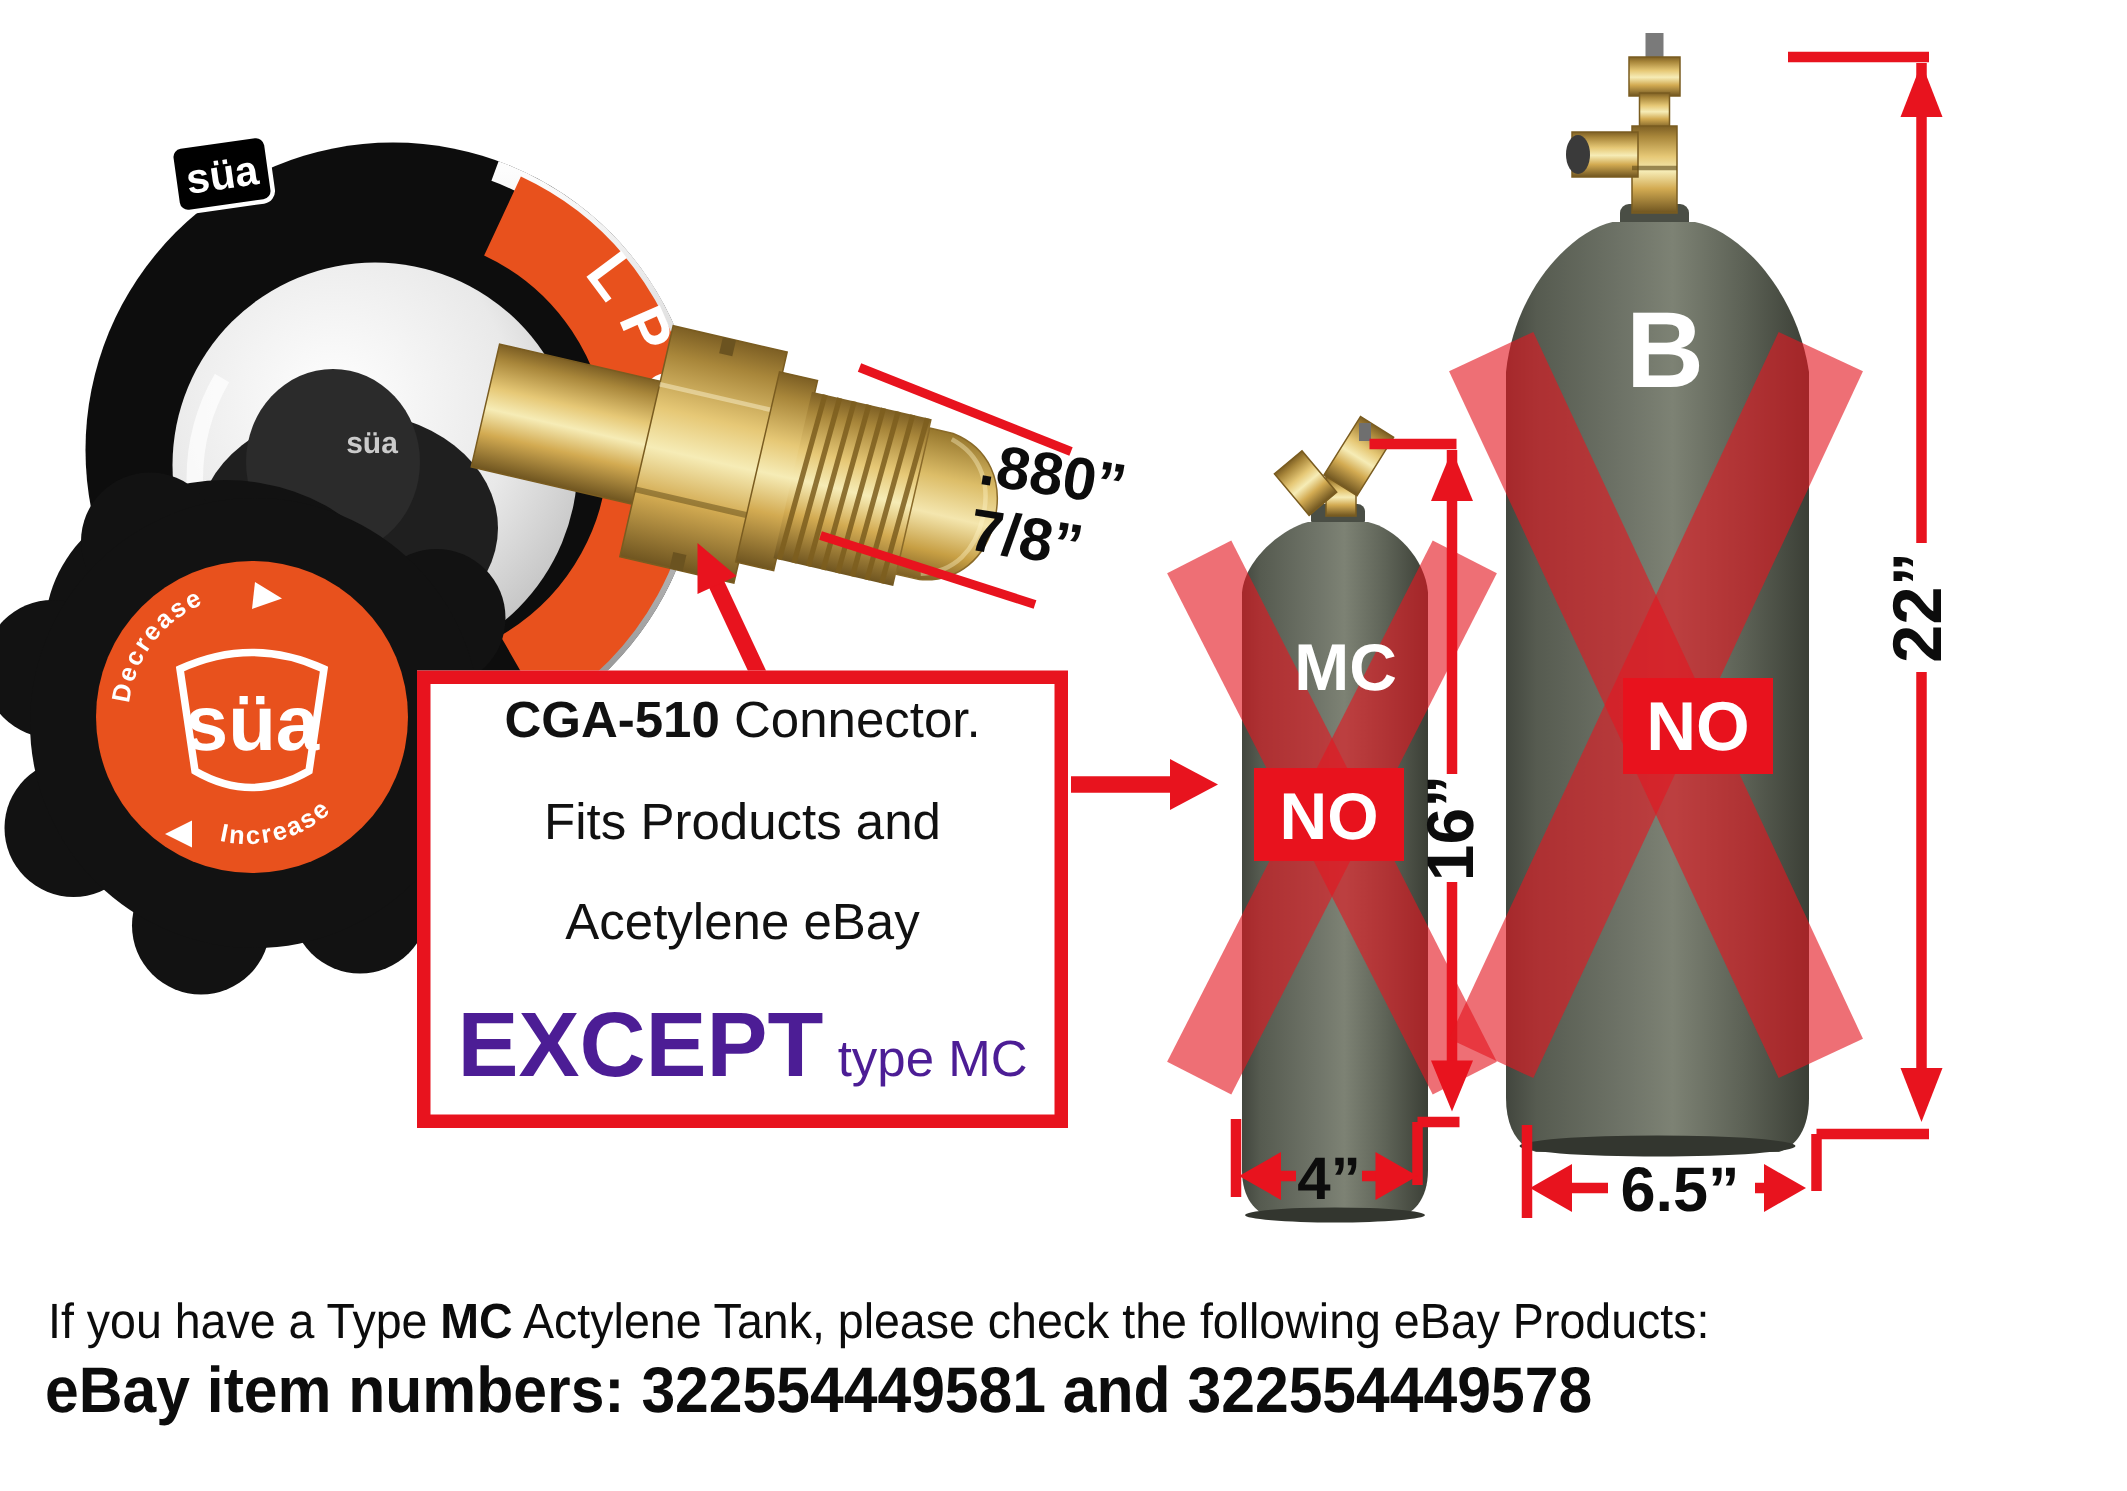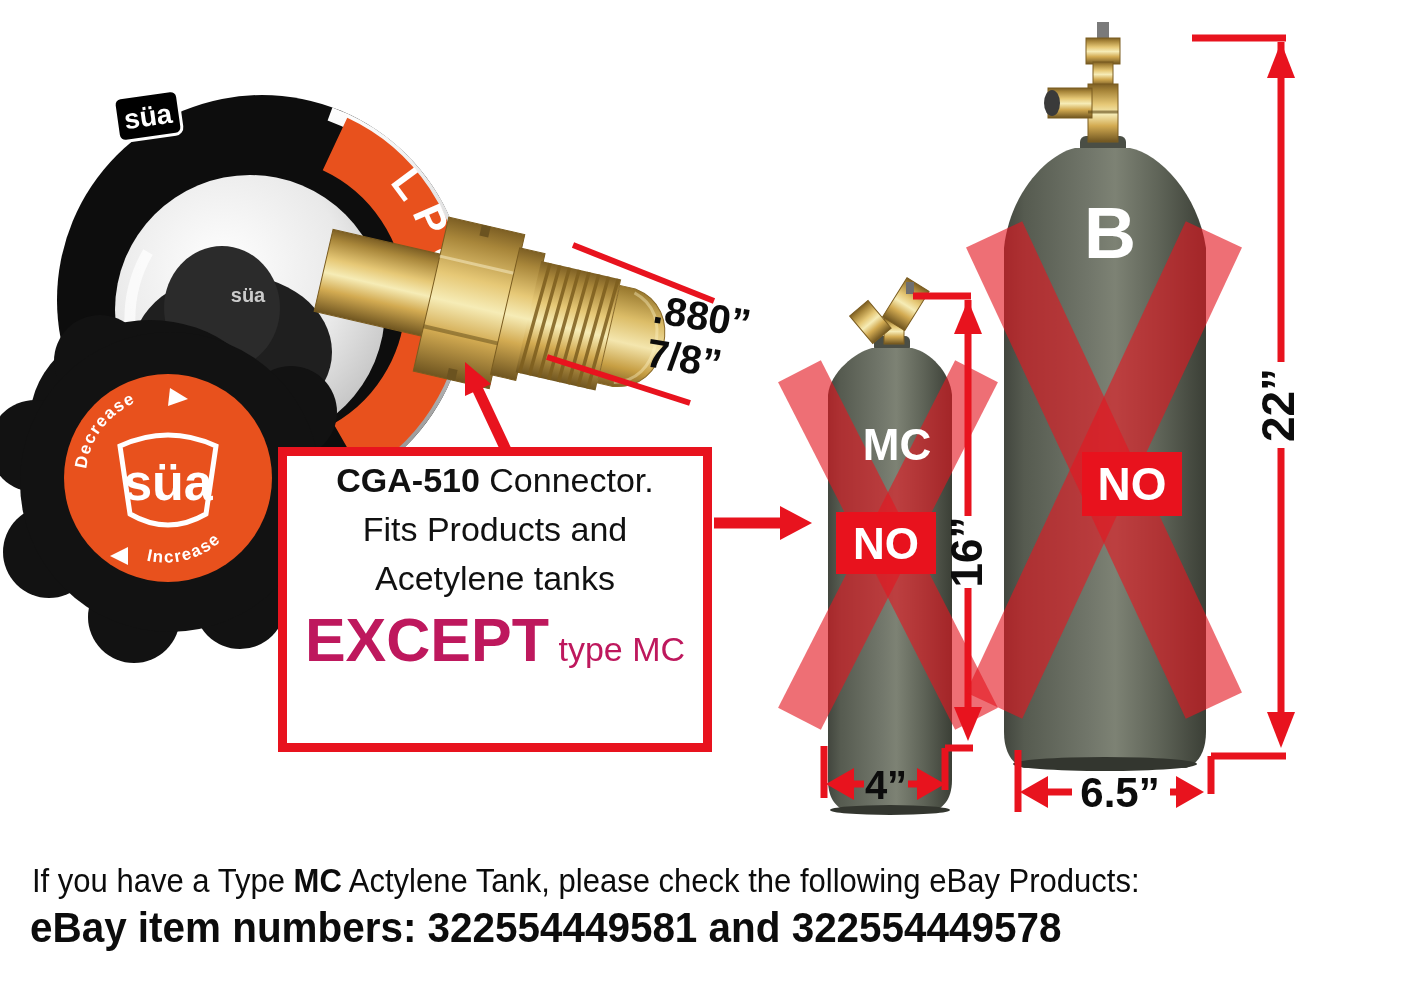--- a/index.html
+++ b/index.html
@@ -5,26 +5,26 @@
   html,body{margin:0;padding:0;background:#fff;}
   .canvas{
     position:relative;width:1418px;height:994px;background:#ffffff;overflow:hidden;
     font-family:"Liberation Sans", sans-serif;color:#000;
   }
   .scene{position:absolute;left:0;top:0;}
   
   .callout{
     position:absolute;left:278px;top:447px;width:434px;height:305px;
     border:9px solid #e8131e;background:#ffffff;box-sizing:border-box;
-    display:flex;flex-direction:column;justify-content:flex-start;align-items:center;
+    display:flex;flex-direction:column;justify-content:space-between;align-items:center;
     text-align:center;
   }
   .callout .ln{font-size:34px;line-height:49px;color:#111;white-space:nowrap;}
   .callout .ln b{font-weight:bold;}
-  .callout .ln-big{font-size:34px;line-height:74px;white-space:nowrap;color:#be185d;}
+  .callout .ln-big{font-size:34px;line-height:74px;white-space:nowrap;color:#4c1d95;}
   .callout .ln-big b{font-size:61px;font-weight:bold;letter-spacing:0px;}
   
   .footer1{
     position:absolute;left:32px;top:862px;font-size:33px;line-height:38px;color:#0c0c0c;
     transform:scaleX(0.94);transform-origin:left top;white-space:nowrap;
   }
   .footer1 b{font-weight:bold;}
   .footer2{
     position:absolute;left:30px;top:902px;font-size:43px;font-weight:bold;line-height:50px;
     color:#0c0c0c;transform:scaleX(0.94);transform-origin:left top;white-space:nowrap;
@@ -240,20 +240,20 @@
       </g>
       <polygon points="1020,792 1048,776 1048,808" fill="#e8131e"></polygon>
       <polygon points="1204,792 1176,776 1176,808" fill="#e8131e"></polygon>
       <text x="1120" y="807" font-size="42" font-weight="bold" fill="#0c0c0c" text-anchor="middle">6.5”</text>
     </g>
   </svg>
 
   <div class="callout">
     <div class="ln"><b>CGA-510</b><span> Connector.</span></div>
     <div class="ln">Fits Products and</div>
-    <div class="ln">Acetylene tanks</div>
+    <div class="ln">Acetylene eBay</div>
     <div class="ln-big"><b>EXCEPT</b><span> type MC</span></div>
   </div>
 
   <div class="footer1"><span>If you have a Type </span><b>MC</b><span> Actylene Tank, please check the following eBay Products:</span></div>
   <div class="footer2">eBay item numbers: 322554449581 and 322554449578</div>
 
 </div>
 
 </body></html>

